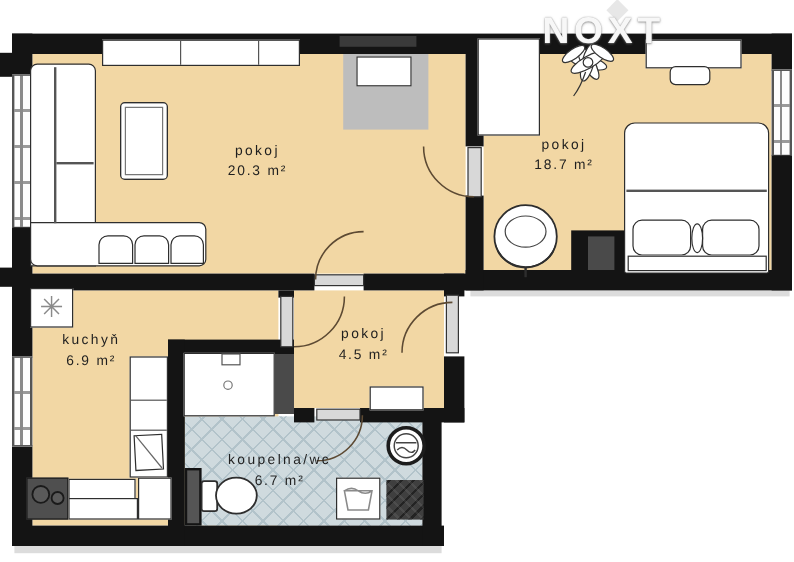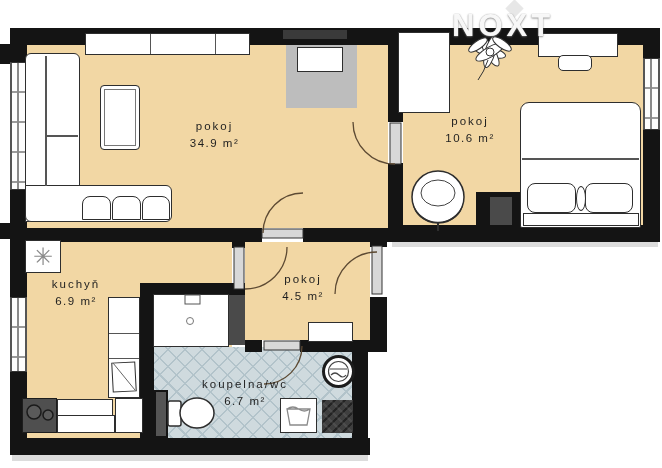--- a/index.html
+++ b/index.html
@@ -208,35 +208,35 @@
     <g fill="#5a5a5a" stroke="#1a1a1a" stroke-width="1.5">
       <circle cx="34" cy="412" r="7"></circle>
       <circle cx="48" cy="415" r="5"></circle>
     </g>
 
     <line x1="113" y1="363" x2="135" y2="390" stroke="#666" stroke-width="1"></line>
   </svg>
 
   <div class="abs label" style="left:152px;top:118px;width:125px;">
     <div class="l1">pokoj</div>
-    <div class="l2">34.9 m²</div>
+    <div class="l2">20.3 m²</div>
   </div>
   <div class="abs label" style="left:410px;top:113px;width:120px;">
     <div class="l1">pokoj</div>
-    <div class="l2">10.6 m²</div>
+    <div class="l2">18.7 m²</div>
   </div>
   <div class="abs label" style="left:18px;top:276px;width:116px;">
     <div class="l1">kuchyň</div>
     <div class="l2">6.9 m²</div>
   </div>
   <div class="abs label" style="left:250px;top:271px;width:106px;">
     <div class="l1">pokoj</div>
     <div class="l2">4.5 m²</div>
   </div>
-  <div class="abs label" style="left:178px;top:376px;width:134px;">
+  <div class="abs label" style="left:166px;top:376px;width:134px;">
     <div class="l1">koupelna/wc</div>
     <div class="l2">6.7 m²</div>
   </div>
 
   <div class="abs wm-diamond" style="left:508px;top:2px;"></div>
   <div class="abs wm" style="left:452px;top:8px;text-align:right;">NOXT</div>
 
 </div>
 
 </body></html>

